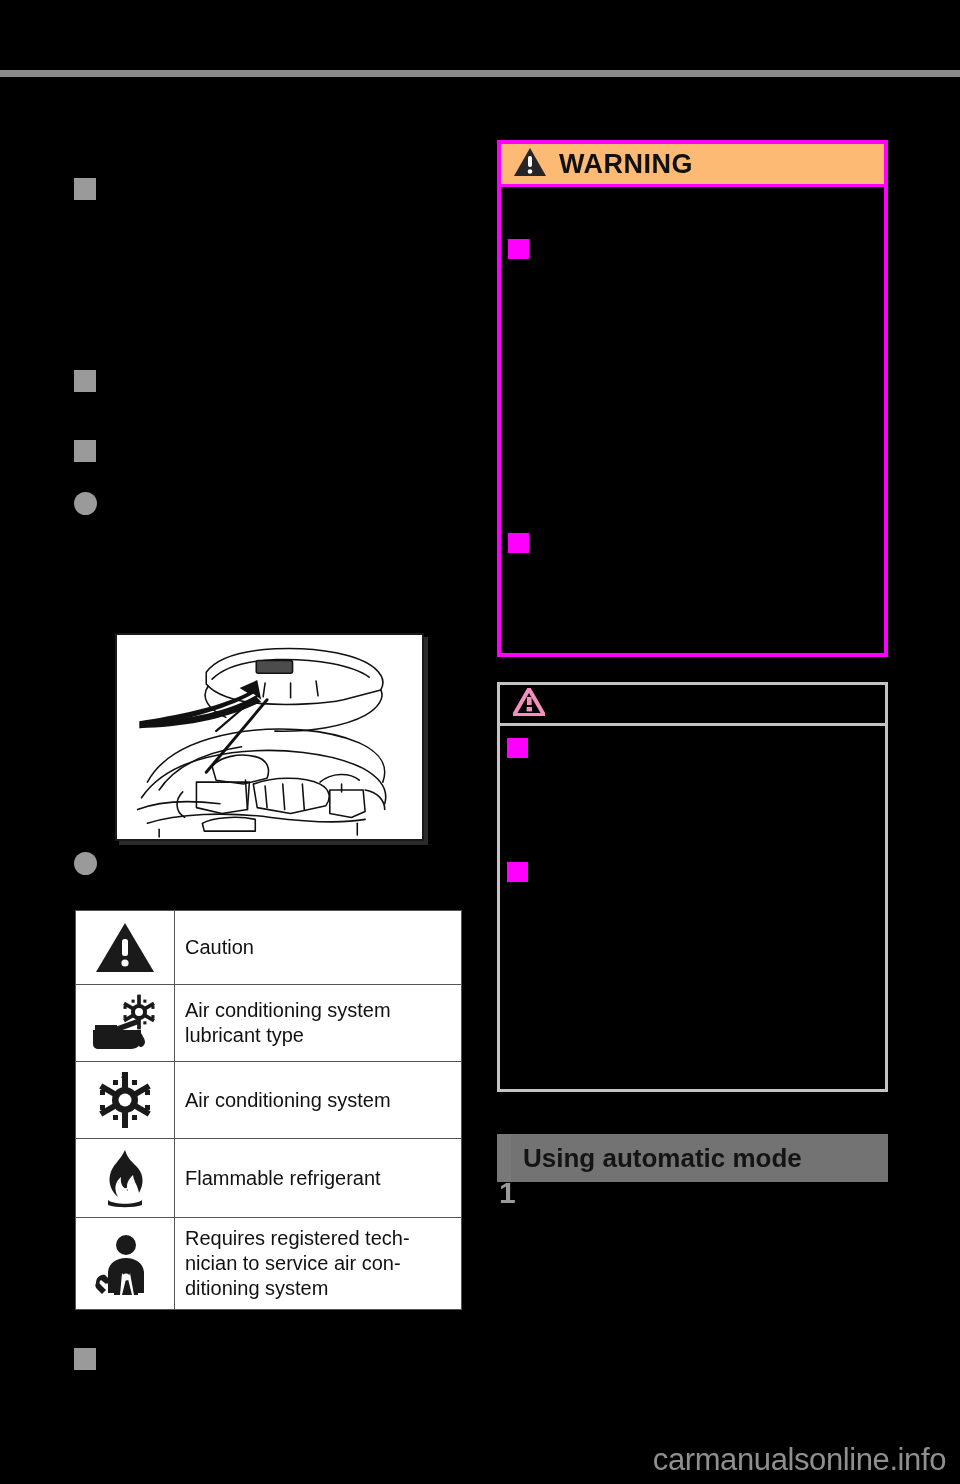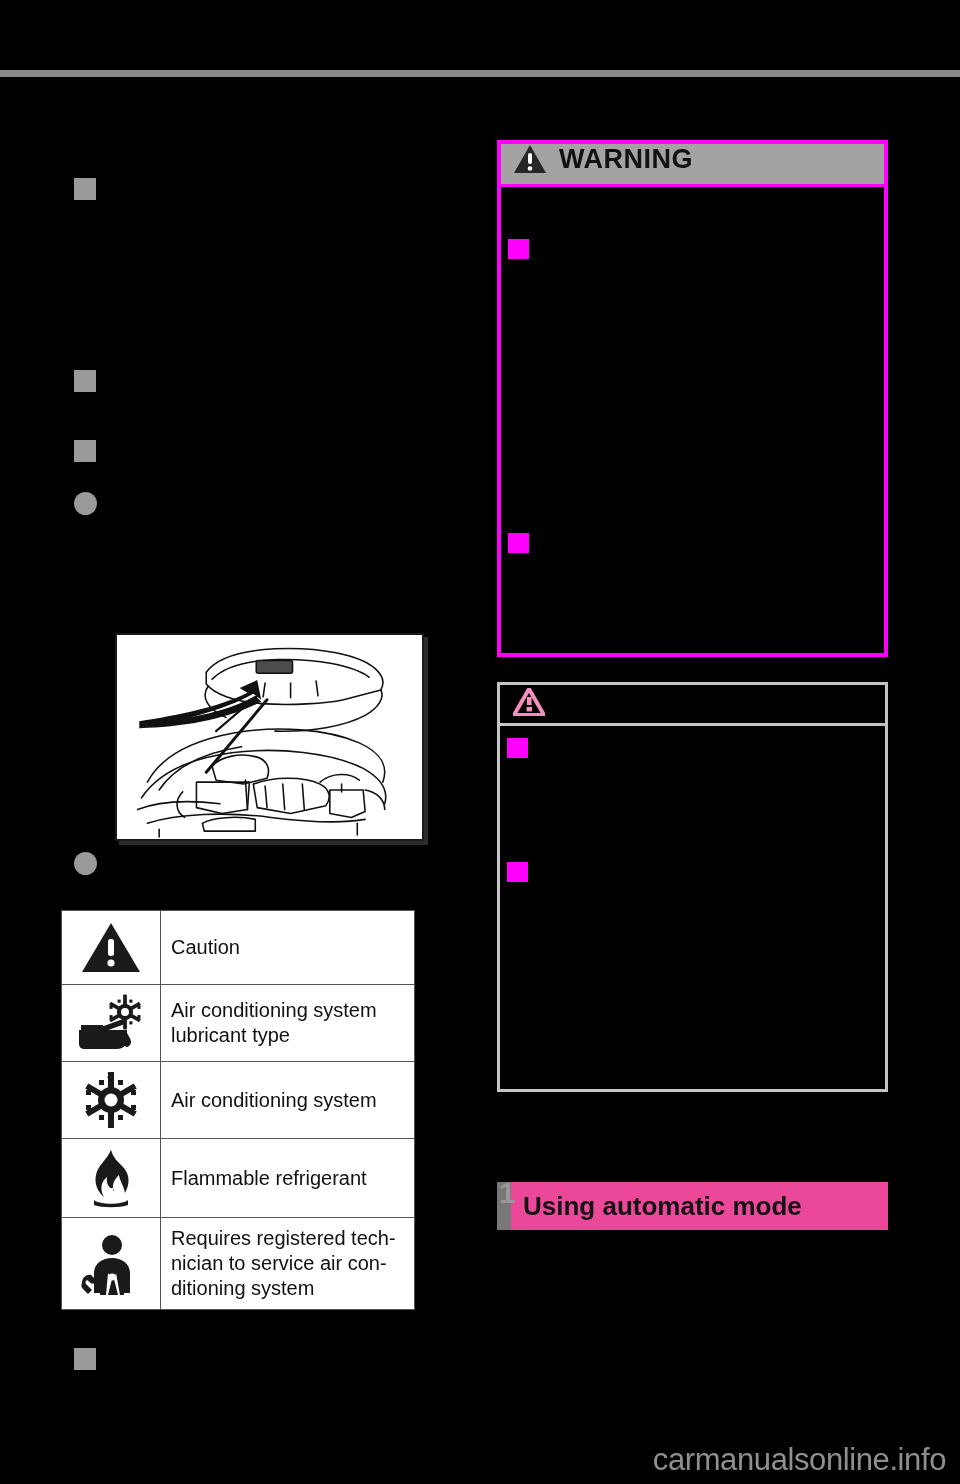--- a/index.html
+++ b/index.html
@@ -67,23 +67,23 @@
     background: #ffffff;
     border: 2px solid #1a1a1a;
     box-sizing: border-box;
     box-shadow: 4px 4px 0 #2b2b2b;
   }
   .figure svg { display: block; width: 100%; height: 100%; }
 
   
   .sym-table {
     position: absolute;
-    left: 61px;
+    left: 75px;
     top: 910px;
-    width: 354px;
+    width: 387px;
     border-collapse: collapse;
     background: #ef4444;
     table-layout: fixed;
   }
   .sym-table td {
     border: 1px solid #555555;
     background: #ffffff;
     vertical-align: middle;
     padding: 0;
   }
@@ -106,23 +106,24 @@
     left: 497px;
     top: 140px;
     width: 391px;
     height: 517px;
     border: 4px solid #ff00ff;
     box-sizing: border-box;
     background: #000000;
   }
   .warn-head {
     height: 43px;
-    background: #a3a3a3;
+    background: #fdba74;
     border-bottom: 3px solid #ff00ff;
     display: flex;
+    align-items: center;
     padding-left: 12px;
     box-sizing: border-box;
   }
   .warn-head .title {
     font-size: 27px;
     font-weight: bold;
     color: #111111;
     letter-spacing: 0.5px;
     margin-left: 12px;
   }
@@ -155,24 +156,24 @@
     font-weight: bold;
     color: #000000;
     margin-left: 10px;
   }
   .notice-body { position: relative; height: calc(100% - 44px); }
 
   
   .section-head {
     position: absolute;
     left: 497px;
-    top: 1182px;
+    top: 1134px;
     width: 391px;
     height: 48px;
-    background: #ec4899;
+    background: #737373;
     display: flex;
     align-items: center;
     box-sizing: border-box;
   }
   .section-head .accent {
     width: 14px;
     height: 100%;
     background: #787878;
     flex: 0 0 14px;
   }

